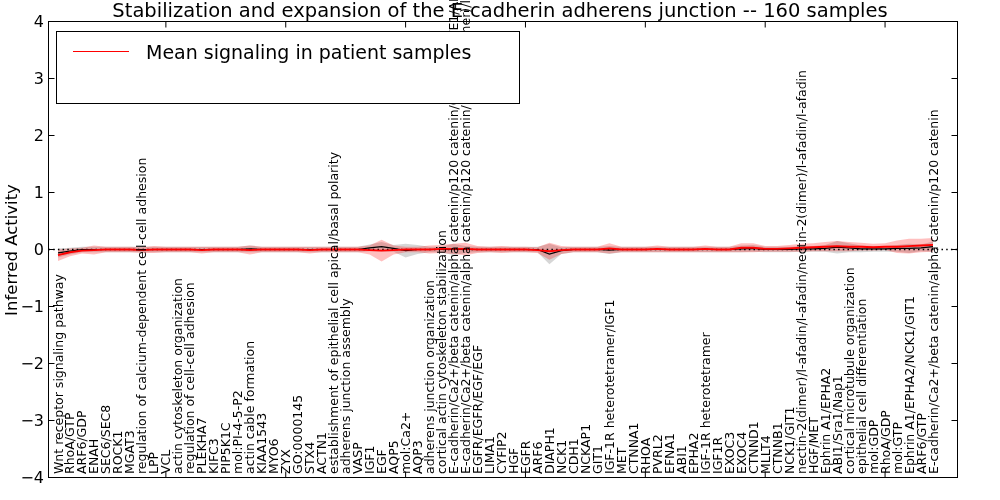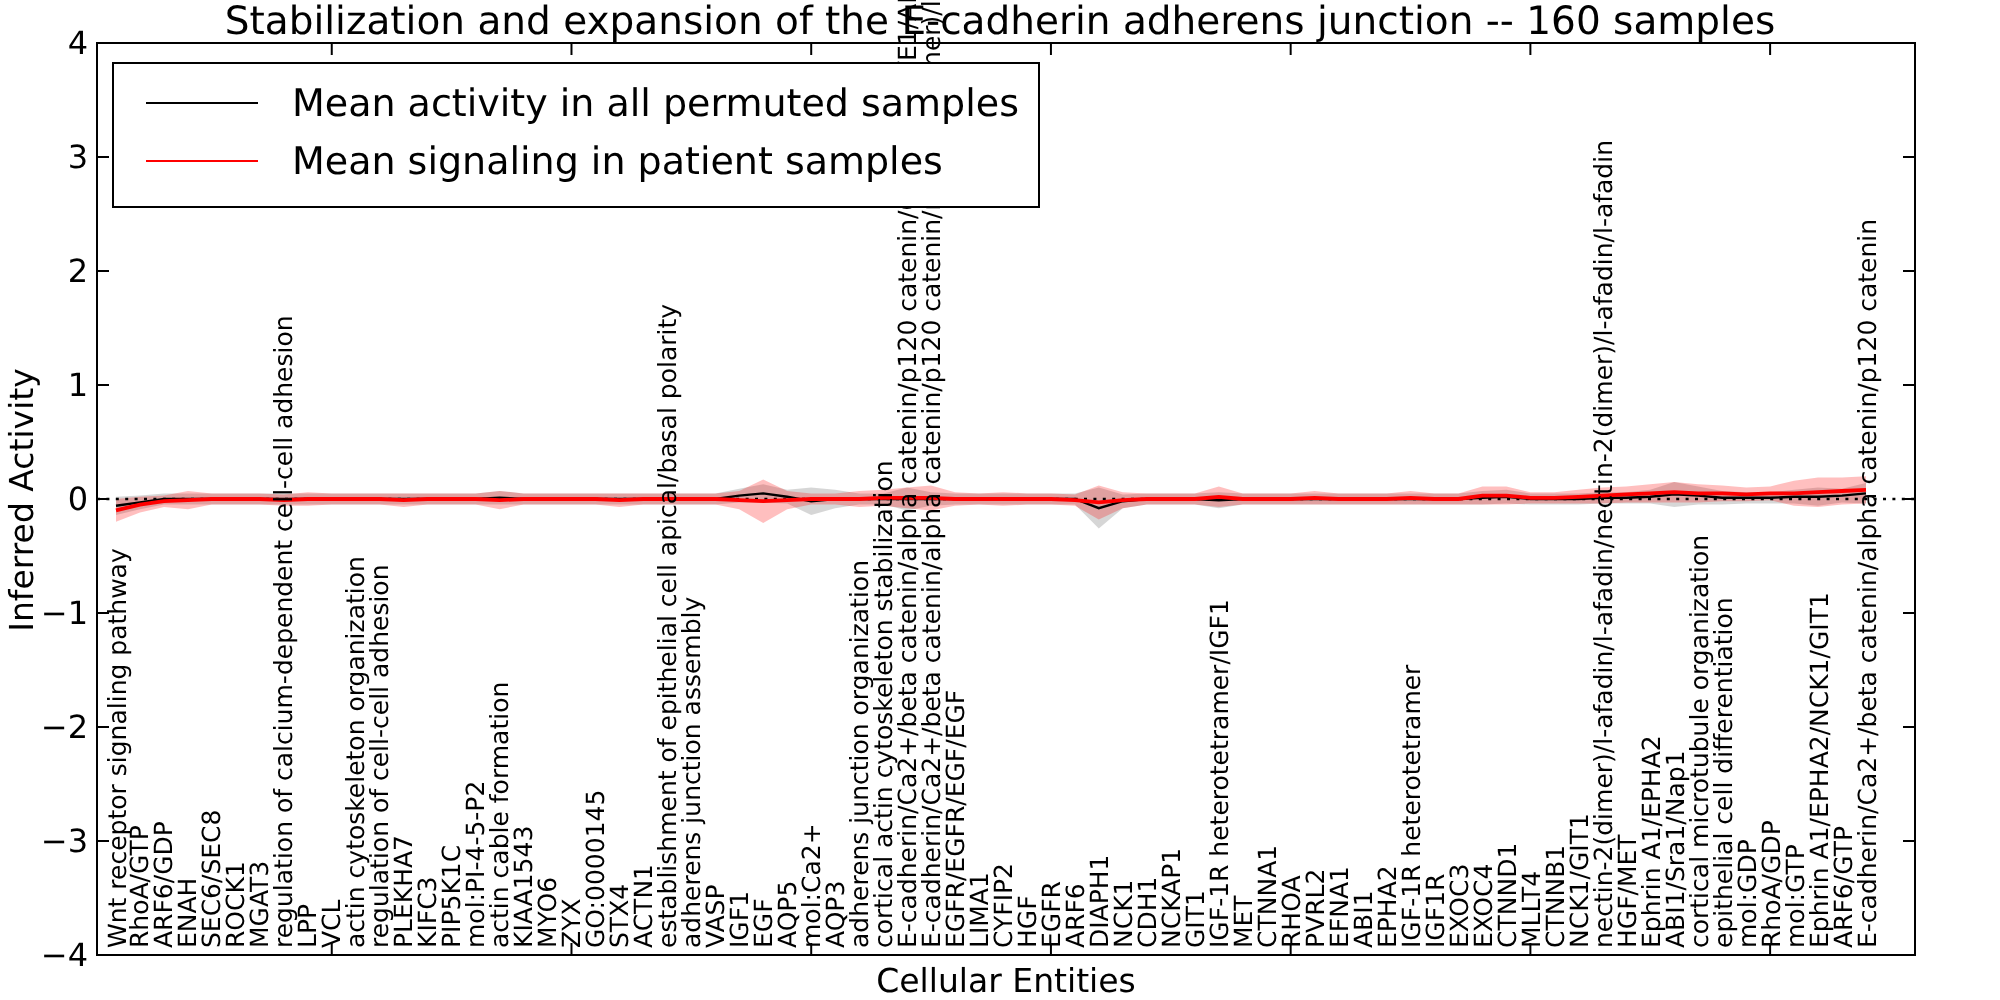--- a/index.html
+++ b/index.html
@@ -35,21 +35,20 @@
   .legend-line{display:inline-block;width:56px;height:0;border-top:1.8px solid #000;margin-left:16px;flex:0 0 56px;}
   .legend-line.red{border-top-color:#ff0000;}
   .legend-label{margin-left:17px;font-size:19px;white-space:nowrap;}
 </style>
 </head>
 <body>
 
 <div class="figure">
   <div class="title">Stabilization and expansion of the E-cadherin adherens junction -- 160 samples</div>
   <div class="ylabel">Inferred Activity</div>
-  <div class="xlabel">Cellular Entities</div>
 
   <svg id="plot-svg" width="1000" height="500">
       <defs>
         <clipPath id="pc">
           <rect x="48.5" y="21.5" width="909" height="456"></rect>
         </clipPath>
       </defs>
       <path d="M58.0 248.4 L70.0 247.8 L82.0 246.7 L94.0 246.7 L105.9 246.7 L117.9 246.7 L129.9 246.7 L141.9 246.7 L153.9 246.7 L165.9 246.7 L177.9 246.7 L189.8 246.7 L201.8 246.7 L213.8 246.7 L225.8 246.7 L237.8 246.7 L249.8 245.5 L261.8 246.7 L273.8 246.7 L285.7 246.7 L297.7 246.7 L309.7 246.7 L321.7 246.7 L333.7 246.7 L345.7 246.7 L357.7 246.7 L369.6 244.4 L381.6 242.1 L393.6 244.9 L405.6 243.8 L417.6 244.9 L429.6 246.7 L441.6 246.7 L453.5 243.8 L465.5 246.1 L477.5 246.7 L489.5 246.7 L501.5 246.7 L513.5 246.7 L525.5 246.7 L537.5 246.7 L549.4 243.8 L561.4 247.2 L573.4 246.7 L585.4 246.7 L597.4 246.7 L609.4 246.1 L621.4 246.7 L633.3 246.7 L645.3 246.7 L657.3 246.7 L669.3 246.7 L681.3 246.7 L693.3 246.7 L705.3 246.7 L717.2 246.7 L729.2 246.7 L741.2 245.5 L753.2 244.9 L765.2 246.7 L777.2 246.7 L789.2 246.7 L801.2 246.1 L813.1 246.1 L825.1 244.9 L837.1 241.0 L849.1 243.2 L861.1 245.5 L873.1 246.1 L885.1 246.1 L897.0 244.9 L909.0 243.8 L921.0 244.4 L933.0 241.5 L933.0 251.8 L921.0 251.2 L909.0 252.9 L897.0 251.8 L885.1 251.8 L873.1 251.8 L861.1 252.3 L849.1 252.3 L837.1 253.5 L825.1 251.8 L813.1 251.8 L801.2 251.8 L789.2 252.3 L777.2 252.3 L765.2 252.3 L753.2 251.8 L741.2 252.3 L729.2 252.3 L717.2 252.3 L705.3 252.3 L693.3 252.3 L681.3 252.3 L669.3 252.3 L657.3 252.3 L645.3 252.3 L633.3 252.3 L621.4 252.3 L609.4 254.1 L597.4 252.3 L585.4 252.3 L573.4 252.3 L561.4 254.1 L549.4 264.3 L537.5 252.3 L525.5 252.3 L513.5 252.3 L501.5 252.3 L489.5 252.3 L477.5 252.3 L465.5 252.9 L453.5 255.2 L441.6 252.3 L429.6 252.3 L417.6 254.1 L405.6 257.5 L393.6 251.8 L381.6 251.2 L369.6 251.2 L357.7 252.3 L345.7 252.3 L333.7 252.3 L321.7 252.3 L309.7 252.3 L297.7 252.3 L285.7 252.3 L273.8 252.3 L261.8 252.3 L249.8 252.3 L237.8 252.3 L225.8 252.3 L213.8 252.3 L201.8 252.3 L189.8 252.3 L177.9 252.3 L165.9 252.3 L153.9 252.3 L141.9 252.3 L129.9 252.3 L117.9 252.3 L105.9 252.3 L94.0 252.3 L82.0 252.3 L70.0 254.6 L58.0 257.5 Z" fill="rgba(0,0,0,0.16)" stroke="none" clip-path="url(#pc)"></path>
       <path d="M58.0 249.5 L70.0 248.4 L82.0 247.8 L94.0 245.5 L105.9 246.7 L117.9 246.7 L129.9 246.7 L141.9 247.2 L153.9 246.1 L165.9 246.7 L177.9 246.7 L189.8 246.7 L201.8 246.7 L213.8 246.7 L225.8 246.7 L237.8 246.7 L249.8 245.5 L261.8 246.7 L273.8 246.7 L285.7 246.7 L297.7 246.7 L309.7 246.7 L321.7 246.7 L333.7 246.7 L345.7 246.7 L357.7 246.7 L369.6 245.5 L381.6 239.8 L393.6 245.5 L405.6 246.7 L417.6 246.7 L429.6 245.5 L441.6 244.9 L453.5 243.8 L465.5 242.7 L477.5 246.1 L489.5 246.7 L501.5 246.1 L513.5 246.7 L525.5 246.7 L537.5 247.2 L549.4 242.7 L561.4 246.1 L573.4 246.7 L585.4 246.7 L597.4 246.7 L609.4 243.2 L621.4 246.7 L633.3 246.7 L645.3 246.7 L657.3 245.5 L669.3 246.7 L681.3 246.7 L693.3 246.7 L705.3 245.5 L717.2 246.7 L729.2 246.7 L741.2 243.2 L753.2 243.2 L765.2 246.1 L777.2 246.1 L789.2 244.9 L801.2 243.8 L813.1 243.2 L825.1 242.1 L837.1 241.0 L849.1 242.1 L861.1 242.7 L873.1 243.8 L885.1 243.2 L897.0 240.4 L909.0 238.7 L921.0 238.7 L933.0 238.1 L933.0 251.8 L921.0 252.3 L909.0 253.5 L897.0 252.9 L885.1 250.1 L873.1 250.6 L861.1 250.6 L849.1 251.2 L837.1 251.2 L825.1 251.2 L813.1 251.2 L801.2 251.8 L789.2 251.8 L777.2 251.8 L765.2 251.8 L753.2 252.3 L741.2 252.3 L729.2 252.3 L717.2 252.3 L705.3 252.3 L693.3 252.3 L681.3 252.3 L669.3 252.3 L657.3 252.3 L645.3 252.3 L633.3 252.3 L621.4 252.3 L609.4 253.5 L597.4 252.3 L585.4 252.3 L573.4 252.3 L561.4 254.1 L549.4 259.8 L537.5 252.9 L525.5 252.3 L513.5 252.3 L501.5 252.9 L489.5 252.3 L477.5 252.9 L465.5 255.2 L453.5 254.1 L441.6 252.9 L429.6 253.5 L417.6 252.3 L405.6 252.3 L393.6 254.6 L381.6 261.5 L369.6 254.6 L357.7 252.3 L345.7 252.3 L333.7 252.3 L321.7 252.3 L309.7 253.5 L297.7 252.3 L285.7 252.3 L273.8 252.3 L261.8 252.3 L249.8 254.6 L237.8 252.3 L225.8 252.3 L213.8 252.3 L201.8 253.5 L189.8 252.3 L177.9 252.3 L165.9 252.3 L153.9 252.9 L141.9 252.9 L129.9 252.3 L117.9 252.3 L105.9 252.3 L94.0 254.6 L82.0 253.5 L70.0 256.3 L58.0 260.9 Z" fill="rgba(255,0,0,0.25)" stroke="none" clip-path="url(#pc)"></path>
       <line x1="48.5" y1="249.5" x2="957.5" y2="249.5" stroke="#000000" stroke-width="1.3" stroke-dasharray="1.5 3.2" clip-path="url(#pc)"></line>
@@ -173,21 +172,17 @@
       <div class="xcat" style="left: 866.568px; top: 474px;">mol:GDP</div>
       <div class="xcat" style="left: 878.555px; top: 474px;">RhoA/GDP</div>
       <div class="xcat" style="left: 890.541px; top: 474px;">mol:GTP</div>
       <div class="xcat" style="left: 902.527px; top: 474px;">Ephrin A1/EPHA2/NCK1/GIT1</div>
       <div class="xcat" style="left: 914.514px; top: 474px;">ARF6/GTP</div>
       <div class="xcat" style="left: 926.5px; top: 474px;">E-cadherin/Ca2+/beta catenin/alpha catenin/p120 catenin</div>
     </div>
 
   <div class="legend">
     <div class="legend-row">
-      <span class="legend-line"></span>
-      <span class="legend-label">Mean activity in all permuted samples</span>
-    </div>
-    <div class="legend-row">
       <span class="legend-line red"></span>
       <span class="legend-label">Mean signaling in patient samples</span>
     </div>
   </div>
 </div>
 
 </body></html>

